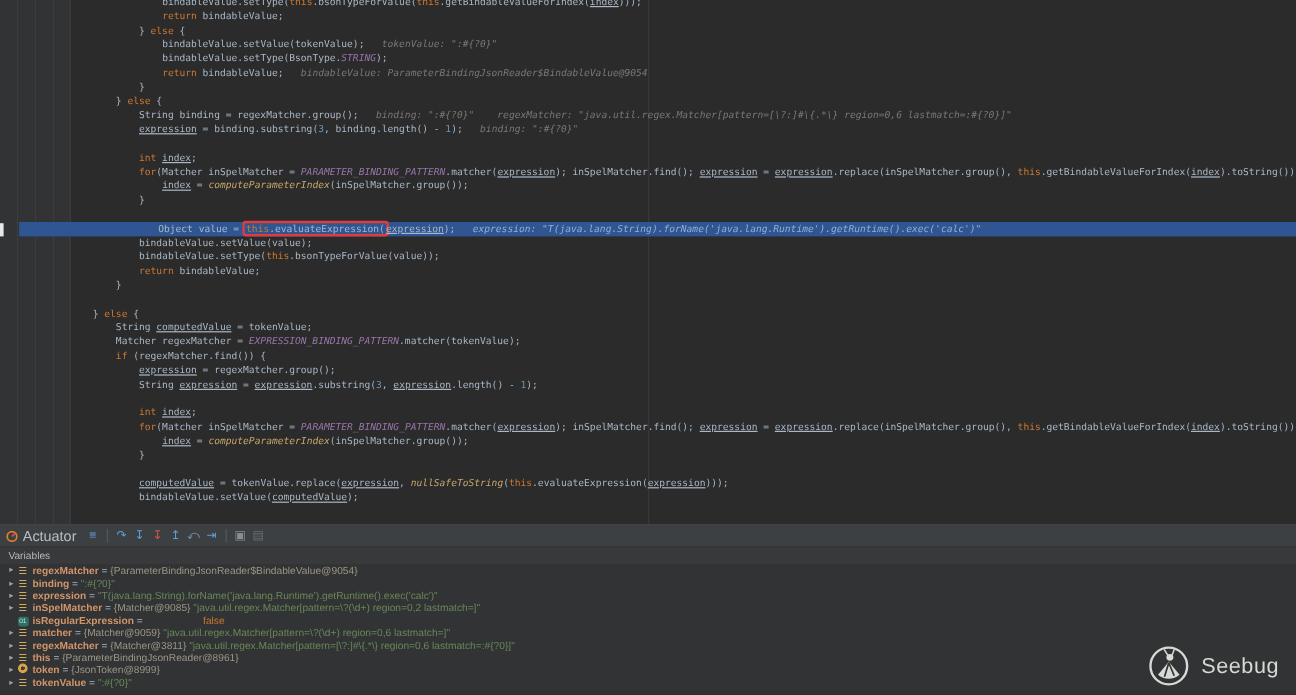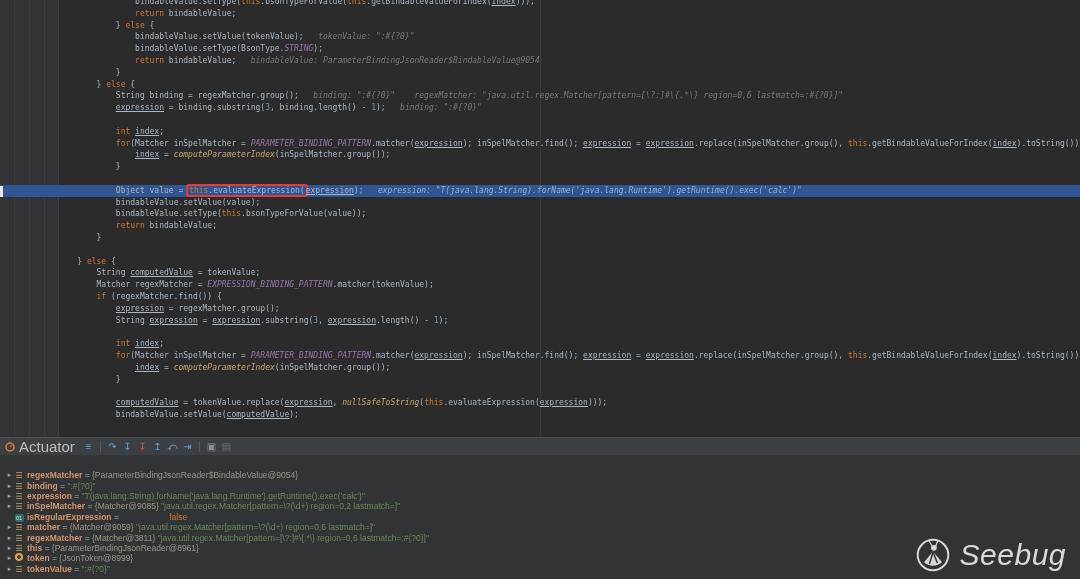--- a/index.html
+++ b/index.html
@@ -4,54 +4,54 @@
 <style>
   html,body{margin:0;padding:0;background:#2b2b2b;width:1080px;height:579px;overflow:hidden;}
   body{position:relative;font-family:"Liberation Sans",sans-serif;}
   
   .editor{position:absolute;left:0;top:0;width:1080px;height:437px;background:#2b2b2b;overflow:hidden;}
   .gutter{position:absolute;left:0;top:0;width:58px;height:437px;background:#313335;border-right:1px solid #3c3e40;}
   .gutter .col{position:absolute;top:0;width:1px;height:437px;background:#3a3c3e;}
   .margin-guide{position:absolute;top:0;width:1px;height:437px;background:#383838;}
   .code-lines{position:absolute;left:0;top:-4px;width:1080px;font-family:"DejaVu Sans Mono",monospace;font-size:8px;line-height:11.8px;white-space:pre;}
   .line{height:11.8px;position:relative;}
-  .line.hl{background:#2f5692;}
+  .line.hl{background:#2f5692;margin-left:16px;}
   .c-p{color:#a9b7c6;}
   .c-k{color:#cc7832;}
   .c-c{color:#9876aa;font-style:italic;}
   .c-n{color:#6897bb;}
   .c-u{color:#a9b7c6;text-decoration:underline;}
   .c-st{color:#c7a76a;font-style:italic;}
   .hint{color:#787878;font-style:italic;}
   .hl .hint{color:#93aed0;}
   .redbox{box-shadow:0 0 0 2px #e13c3c;border-radius:1px;padding:0 1px;}
   .caret{position:absolute;left:0;width:3px;height:11px;background:#e8e8e8;}
   
   .panel{position:absolute;left:0;top:437px;width:1080px;height:142px;background:#313335;border-top:1px solid #4d4f51;box-sizing:border-box;}
   .toolbar{height:17px;background:#3d4042;border-bottom:1px solid #333537;display:flex;align-items:center;padding-left:3px;}
   .tab{display:flex;align-items:center;gap:4px;padding:0 6px 0 2px;}
-  .tab-label{color:#bcbec2;font-size:15px;}
+  .tab-label{color:#bcbec2;font-size:12px;}
   .tbicon{width:15px;text-align:center;font-size:10px;line-height:15px;cursor:default;}
   .tbsep{width:1px;height:11px;background:#55585a;margin:0 4px;}
   .vars-header{height:14px;line-height:14px;padding-left:7px;color:#b5b8bc;font-size:8.5px;background:#37393b;}
   .tree{position:absolute;left:0;top:32px;right:0;bottom:0;overflow:hidden;}
   .vrow{height:10.4px;display:flex;align-items:center;font-size:8.5px;white-space:pre;}
   .vchev{width:9px;margin-left:5px;color:#9da0a6;font-size:7px;text-align:center;}
   .vicon{width:10px;margin-right:3px;text-align:center;}
   .ic-local{color:#d2a95d;font-size:8px;line-height:9px;}
   .ic-prim{display:inline-block;width:9px;height:8px;background:#2e6e63;border-radius:2px;color:#bfe8dd;font-size:5.5px;line-height:8px;text-align:center;}
   .ic-enum{display:inline-block;width:8px;height:8px;border-radius:50%;background:radial-gradient(circle at 50% 50%, #3c3f41 0 1.6px, #d9a343 1.7px);}
   .vname{color:#d2956a;font-weight:bold;}
   .veq{color:#a9b7c6;}
   .vref{color:#9b9684;}
   .vstr{color:#6a8759;}
   .vkw{color:#cc7832;margin-left:48px;}
   
   .watermark{position:absolute;right:14px;bottom:6px;display:flex;align-items:center;gap:9px;}
-  .wm-text{color:#d8d8d4;font-size:30px;letter-spacing:0.5px;font-weight:normal;font-style:italic;}
+  .wm-text{color:#d8d8d4;font-size:18px;letter-spacing:0.5px;font-weight:normal;}
 </style>
 </head>
 <body>
 
 <div class="editor">
   <div class="gutter">
     <div class="col" style="left:14px"></div>
     <div class="col" style="left:29px"></div>
     <div class="col" style="left:44px"></div>
   </div>
@@ -76,20 +76,21 @@
         <div class="tbicon" style="color: rgb(95, 159, 214);">↧</div>
         <div class="tbicon" style="color: rgb(210, 82, 82);">↧</div>
         <div class="tbicon" style="color: rgb(95, 159, 214);">↥</div>
         <div class="tbicon" style="color: rgb(122, 156, 193);">⤺</div>
         <div class="tbicon" style="color: rgb(95, 159, 214);">⇥</div>
         <div class="tbsep"></div>
         <div class="tbicon" style="color: rgb(138, 141, 144);">▣</div>
         <div class="tbicon" style="color: rgb(106, 109, 112);">▤</div>
       </div>
   </div>
+  <div class="vars-header">Variables</div>
   <div class="tree">
       <div class="vrow"><span class="vchev">▸</span><span class="vicon"><span class="ic-local">☰</span></span><span class="vname">regexMatcher</span><span class="veq"> = </span><span class="vref">{ParameterBindingJsonReader$BindableValue@9054}</span></div>
       <div class="vrow"><span class="vchev">▸</span><span class="vicon"><span class="ic-local">☰</span></span><span class="vname">binding</span><span class="veq"> = </span><span class="vstr">":#{?0}"</span></div>
       <div class="vrow"><span class="vchev">▸</span><span class="vicon"><span class="ic-local">☰</span></span><span class="vname">expression</span><span class="veq"> = </span><span class="vstr">"T(java.lang.String).forName('java.lang.Runtime').getRuntime().exec('calc')"</span></div>
       <div class="vrow"><span class="vchev">▸</span><span class="vicon"><span class="ic-local">☰</span></span><span class="vname">inSpelMatcher</span><span class="veq"> = </span><span class="vref">{Matcher@9085} </span><span class="vstr">"java.util.regex.Matcher[pattern=\?(\d+) region=0,2 lastmatch=]"</span></div>
       <div class="vrow"><span class="vchev"> </span><span class="vicon"><span class="ic-prim">01</span></span><span class="vname">isRegularExpression</span><span class="veq"> = </span><span class="vkw">false</span></div>
       <div class="vrow"><span class="vchev">▸</span><span class="vicon"><span class="ic-local">☰</span></span><span class="vname">matcher</span><span class="veq"> = </span><span class="vref">{Matcher@9059} </span><span class="vstr">"java.util.regex.Matcher[pattern=\?(\d+) region=0,6 lastmatch=]"</span></div>
       <div class="vrow"><span class="vchev">▸</span><span class="vicon"><span class="ic-local">☰</span></span><span class="vname">regexMatcher</span><span class="veq"> = </span><span class="vref">{Matcher@3811} </span><span class="vstr">"java.util.regex.Matcher[pattern=[\?:]#\{.*\} region=0,6 lastmatch=:#{?0}]"</span></div>
       <div class="vrow"><span class="vchev">▸</span><span class="vicon"><span class="ic-local">☰</span></span><span class="vname">this</span><span class="veq"> = </span><span class="vref">{ParameterBindingJsonReader@8961}</span></div>
       <div class="vrow"><span class="vchev">▸</span><span class="vicon"><span class="ic-enum"></span></span><span class="vname">token</span><span class="veq"> = </span><span class="vref">{JsonToken@8999}</span></div>

